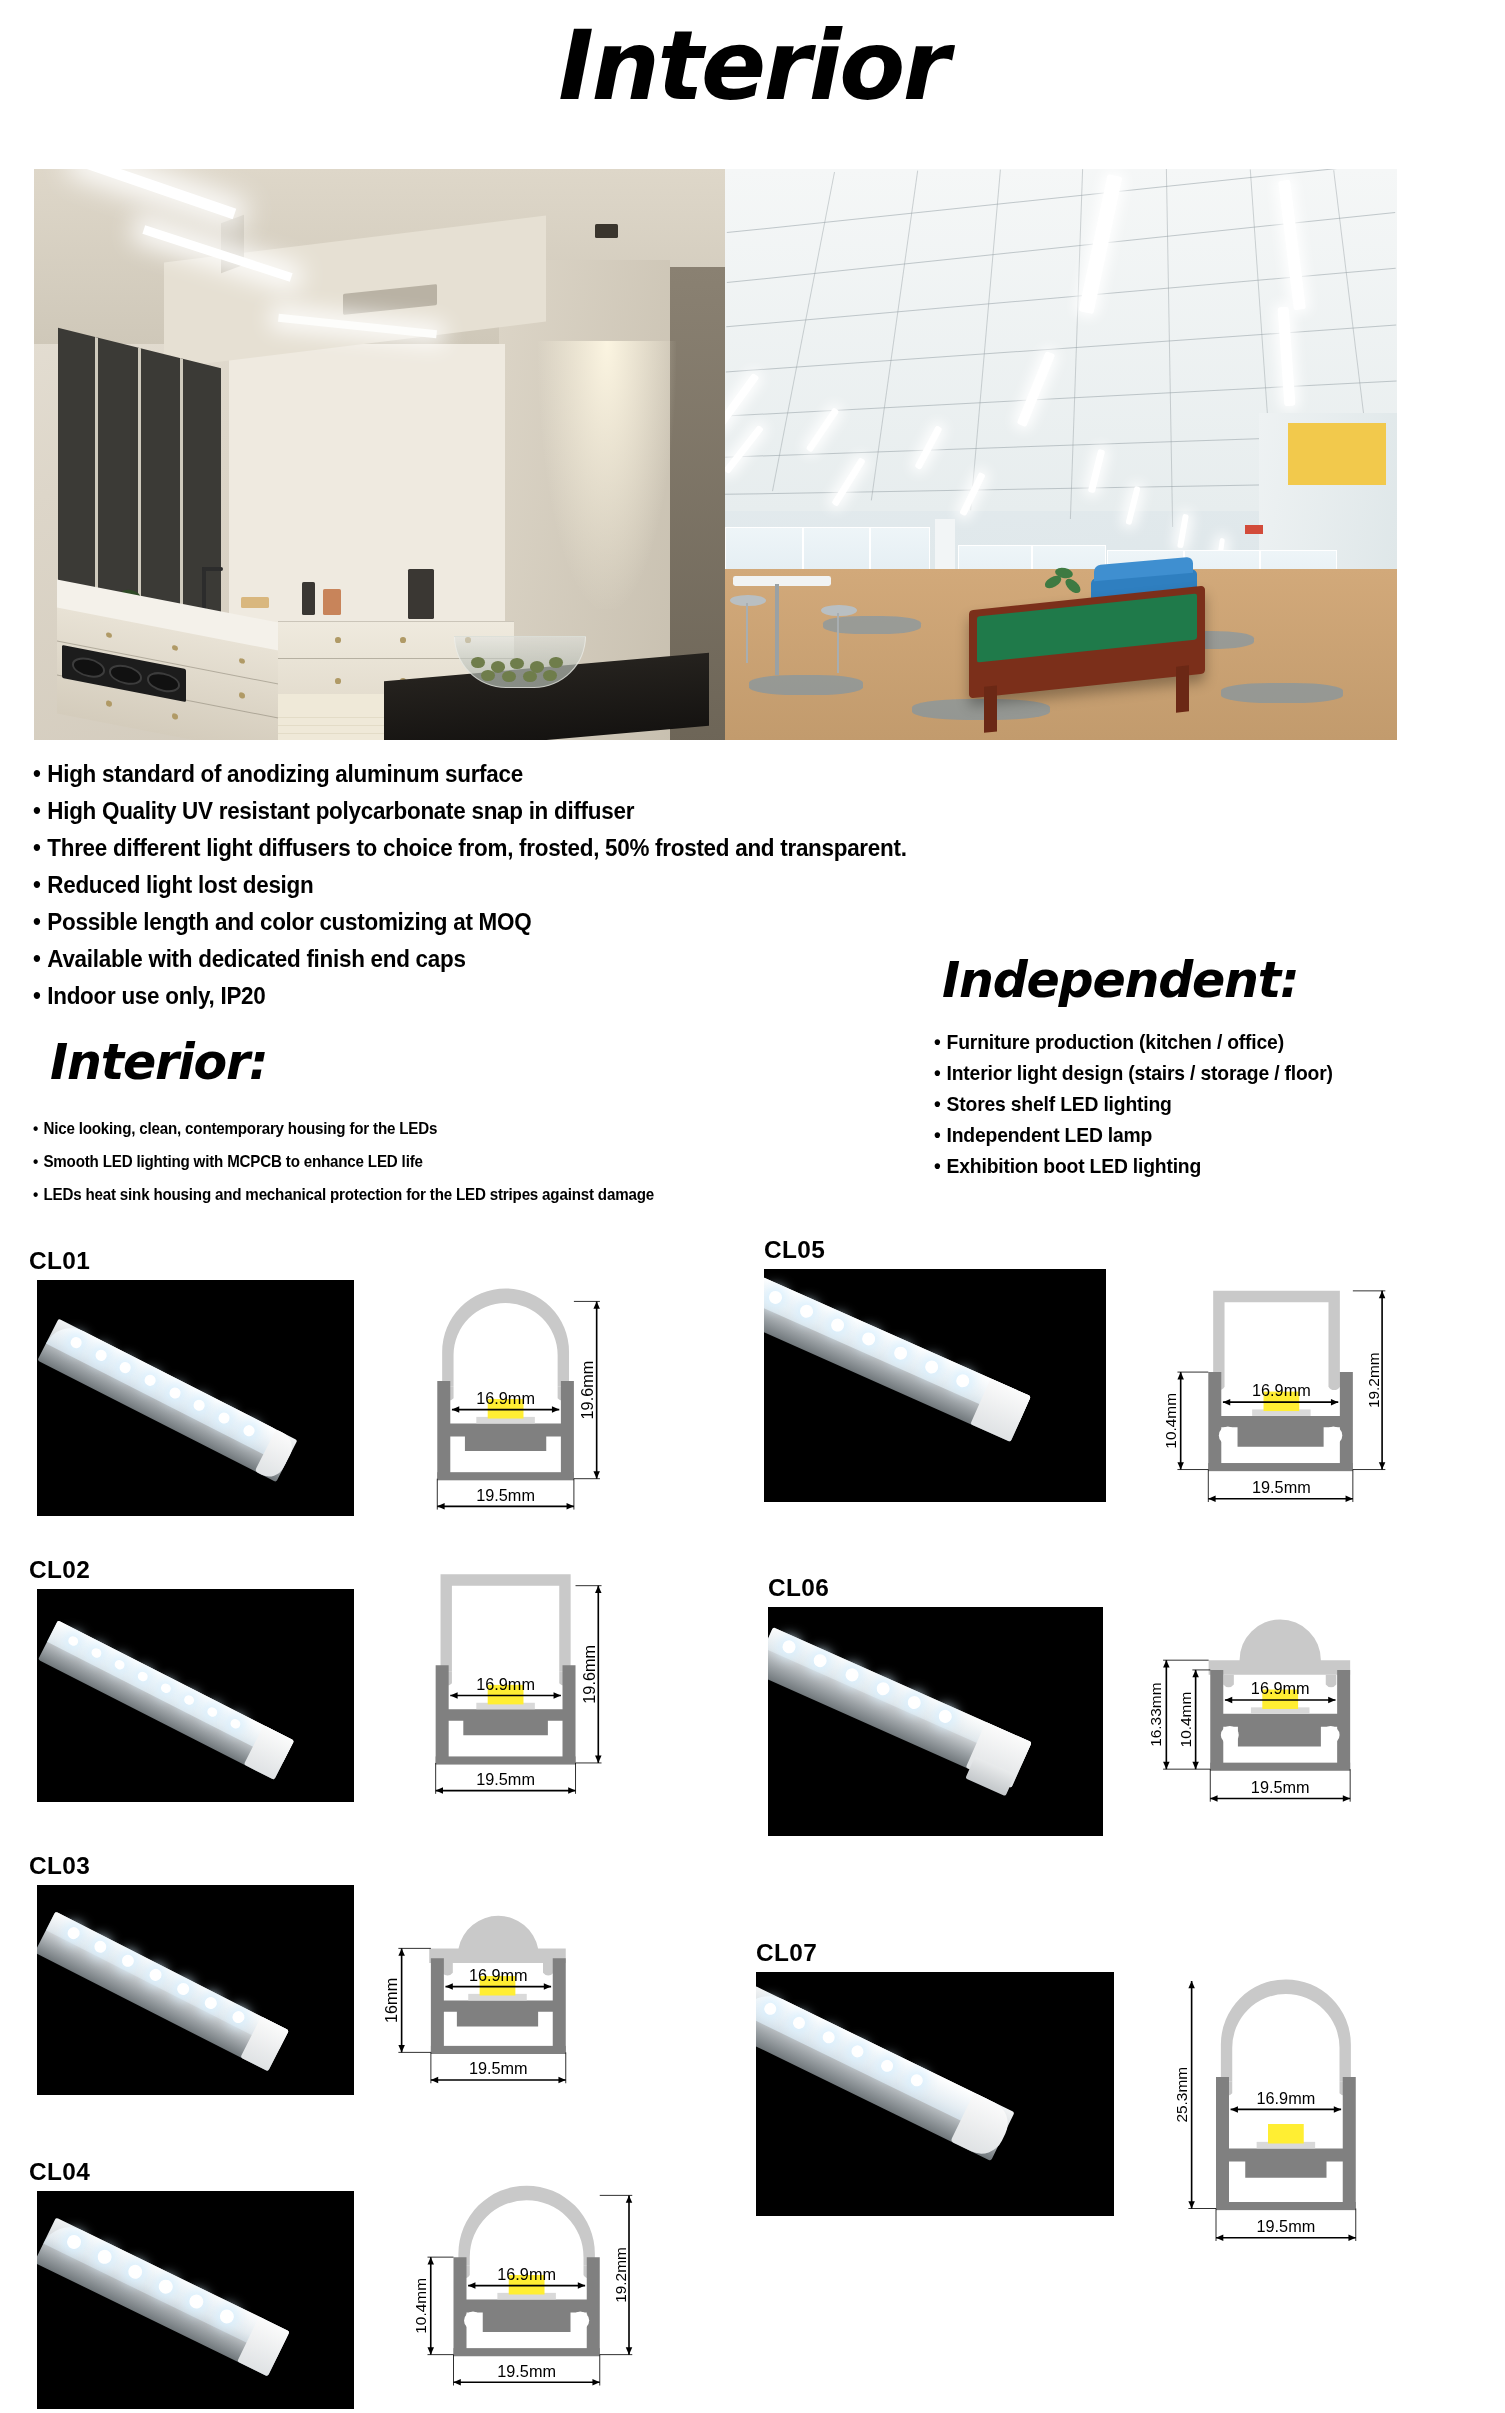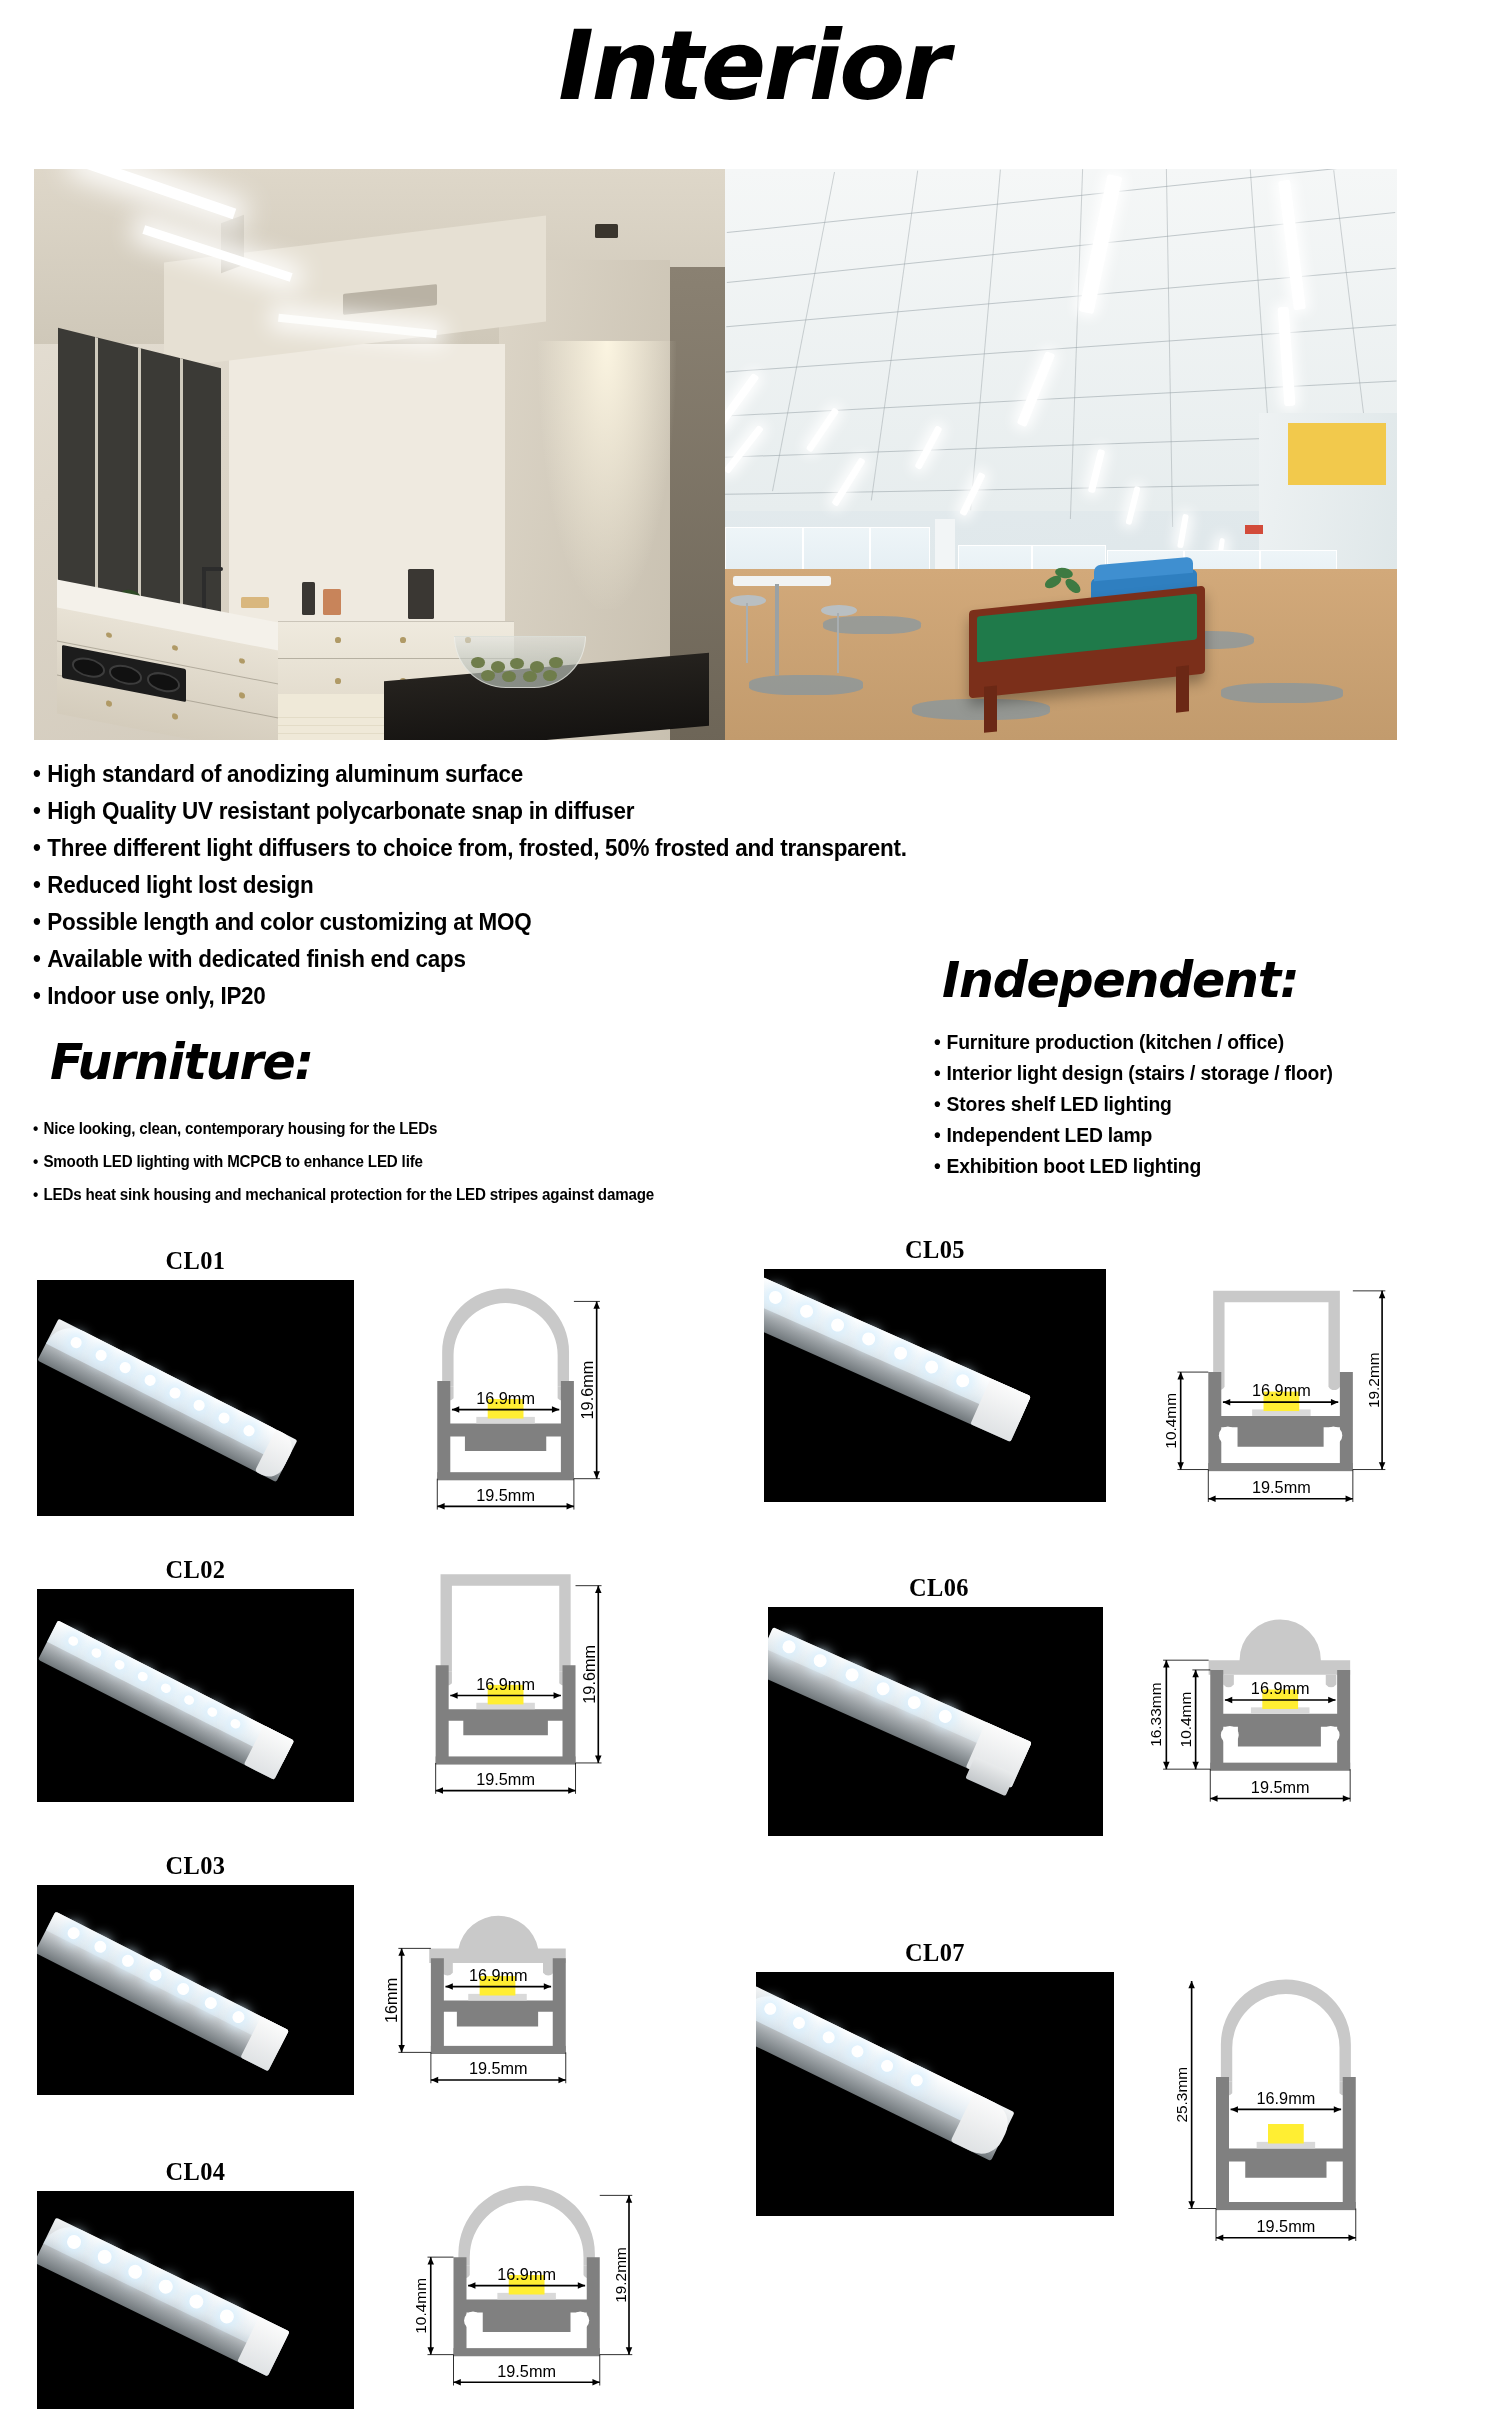--- a/index.html
+++ b/index.html
@@ -121,22 +121,22 @@
   .app-item{
     font-family:"Liberation Sans",sans-serif;font-weight:bold;
     font-size:21px;line-height:31px;letter-spacing:-0.2px;
     transform:scaleX(.92);transform-origin:left center;white-space:nowrap;
   }
   .app-item .dot{display:inline-block;margin-right:6.5px;}
 
   
   .prod{position:absolute;}
   .prod-label{
-    font-family:Liberation Serif, serif;font-weight:bold;
-    font-size:24.4px;line-height:28px;text-align:center;letter-spacing:0.4px;
+    font-family:Liberation Sans, sans-serif;font-weight:bold;
+    font-size:24.4px;line-height:28px;text-align:left;letter-spacing:0.4px;
   }
   .prod-photo{position:relative;background:#000;overflow:hidden;}
 
   
   .bar{position:absolute;transform-origin:left center;}
   .bar-body{position:absolute;left:0;top:0;width:100%;height:100%;
     background:linear-gradient(180deg,#f2f4f5 0%,#d6dadd 40%,#9ea4a8 72%,#70777b 100%);border-radius:2.4px;}
   .bar-diff{position:absolute;left:0;top:0;width:100%;
     background:linear-gradient(180deg,rgba(255,255,255,.95),rgba(226,238,245,.78));border-radius:2.4px 2.4px 0 0;}
   .bar-dome{position:absolute;left:0;top:0;width:100%;
@@ -333,21 +333,21 @@
 <div class="spec-list">
   <div class="spec-item"><span class="dot">•</span><span>High standard of anodizing aluminum surface</span></div>
   <div class="spec-item"><span class="dot">•</span><span>High Quality UV resistant polycarbonate snap in diffuser</span></div>
   <div class="spec-item"><span class="dot">•</span><span>Three different light diffusers to choice from, frosted, 50% frosted and transparent.</span></div>
   <div class="spec-item"><span class="dot">•</span><span>Reduced light lost design</span></div>
   <div class="spec-item"><span class="dot">•</span><span>Possible length and color customizing at MOQ</span></div>
   <div class="spec-item"><span class="dot">•</span><span>Available with dedicated finish end caps</span></div>
   <div class="spec-item"><span class="dot">•</span><span>Indoor use only, IP20</span></div>
 </div>
 
-<div class="features-head">Furniture:</div>
+<div class="features-head">Interior:</div>
 <div class="features-list">
   <div class="feature-item"><span class="dot">•</span><span>Nice looking, clean, contemporary housing for the LEDs</span></div>
   <div class="feature-item"><span class="dot">•</span><span>Smooth LED lighting with MCPCB to enhance LED life</span></div>
   <div class="feature-item"><span class="dot">•</span><span>LEDs heat sink housing and mechanical protection for the LED stripes against damage</span></div>
 </div>
 
 <div class="apps-head">Independent:</div>
 <div class="apps-list">
   <div class="app-item"><span class="dot">•</span><span>Furniture production (kitchen / office)</span></div>
   <div class="app-item"><span class="dot">•</span><span>Interior light design (stairs / storage / floor)</span></div>

